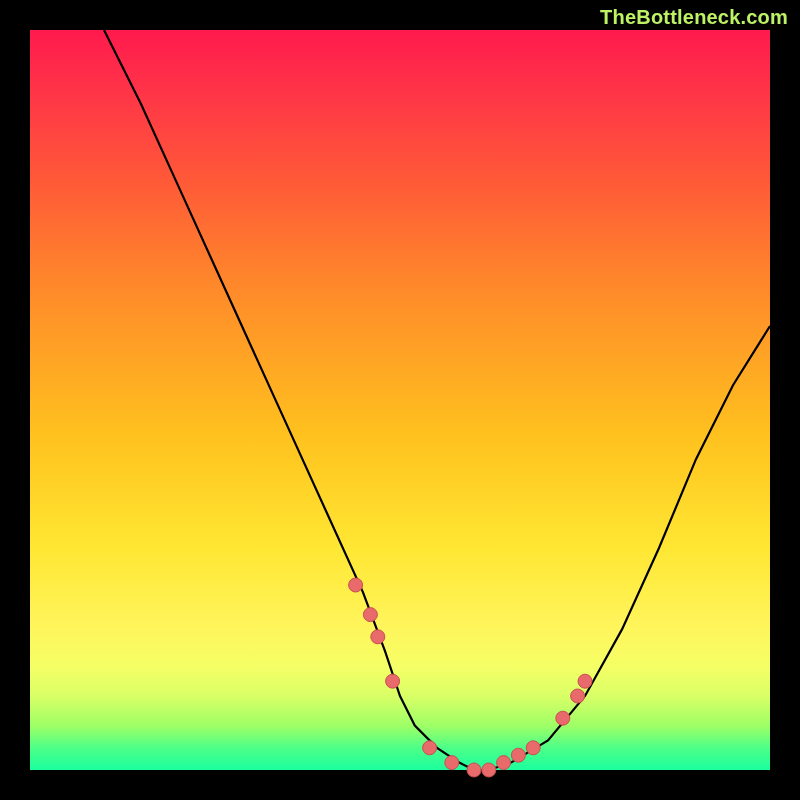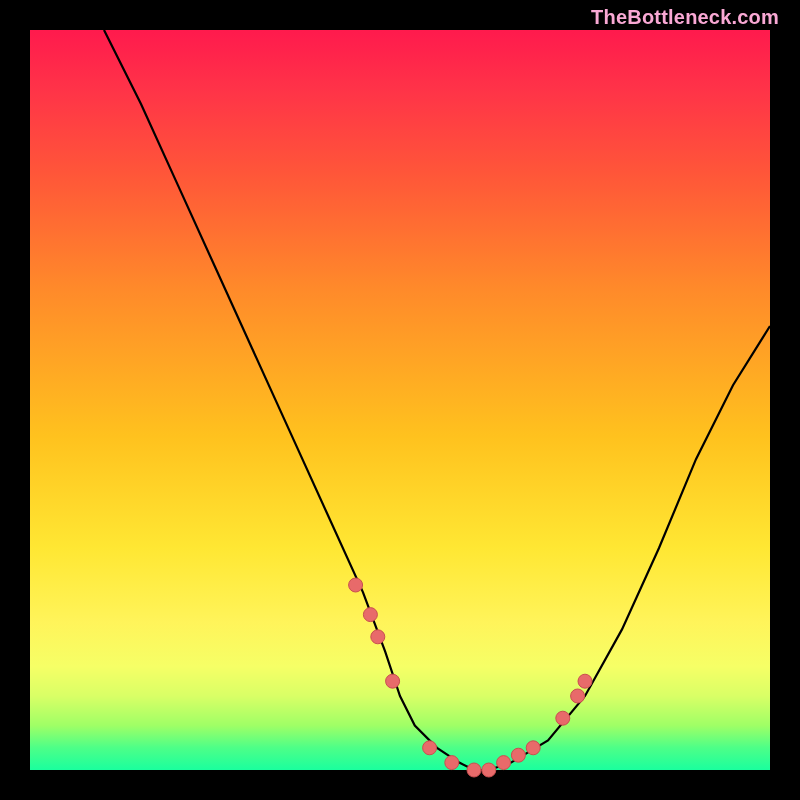--- a/index.html
+++ b/index.html
@@ -33,25 +33,25 @@
       #f6ff66 86%,
       #d9ff66 90%,
       #9fff66 94%,
       #4dff88 97%,
       #1aff9e 100%
     );
   }
   .watermark {
     position: absolute;
     top: 6px;
-    right: 21px;
+    right: 12px;
     font-family: Arial, Helvetica, sans-serif;
     font-size: 20px;
     font-weight: bold;
-    color: #f9a8d4;
+    color: #bef264;
     letter-spacing: 0.2px;
   }
   svg.curve {
     position: absolute;
     left: 0;
     top: 0;
     width: 740px;
     height: 740px;
     overflow: visible;
   }

